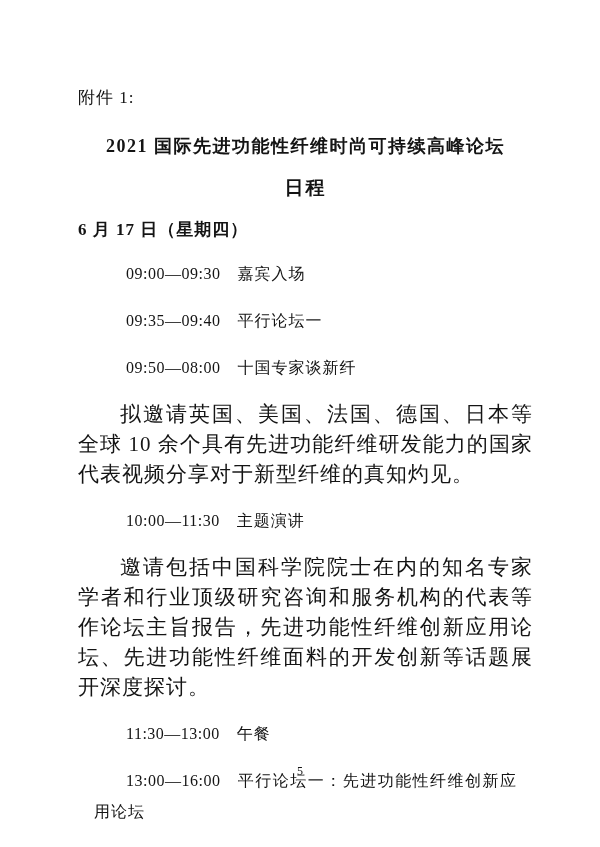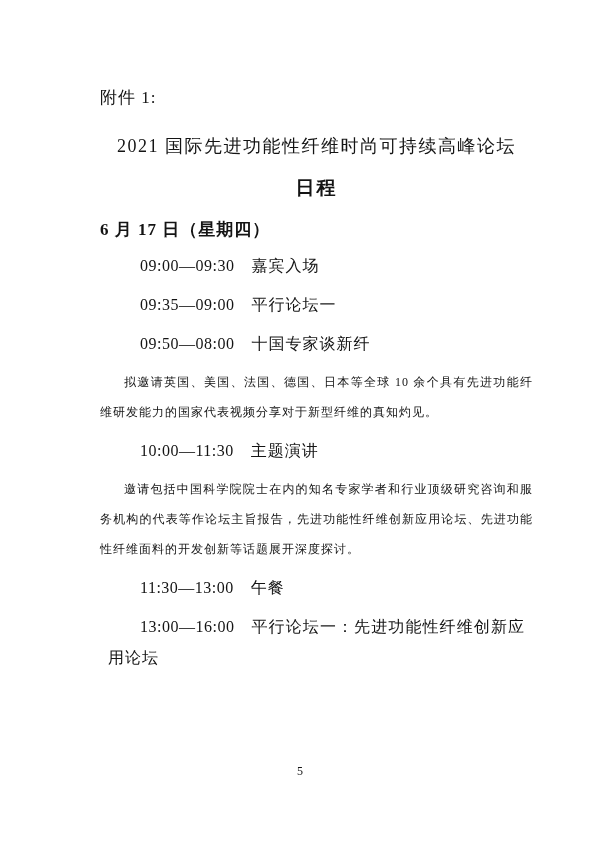--- a/index.html
+++ b/index.html
@@ -8,32 +8,32 @@
     background: #ffffff;
   }
   .page {
     position: relative;
     width: 600px;
     height: 847px;
     background: #ffffff;
     color: #141414;
     font-family: "Liberation Serif", "DejaVu Serif", serif;
     box-sizing: border-box;
-    padding: 86px 67px 0 100px;
+    padding: 86px 67px 0 78px;
     overflow: hidden;
   }
   .attachment {
     font-size: 17px;
     line-height: 24px;
     margin: 0 0 23px 0;
     letter-spacing: 1px;
   }
   .doc-title {
     font-size: 18px;
-    font-weight: normal;
+    font-weight: bold;
     text-align: center;
     line-height: 26px;
     margin: 0 0 16px 0;
     letter-spacing: 1.5px;
   }
   .doc-subtitle {
     font-size: 19px;
     font-weight: bold;
     text-align: center;
     line-height: 25px;
@@ -43,32 +43,32 @@
   .date-heading {
     font-size: 17px;
     font-weight: bold;
     line-height: 24px;
     margin: 0 0 6px 0;
     letter-spacing: 1px;
   }
   .schedule {
     font-size: 16px;
     line-height: 31px;
-    margin: 8px;
+    margin: 16px;
     text-indent: 2em;
     letter-spacing: 1px;
     text-align: justify;
   }
   .schedule .time {
     margin-right: 17px;
     letter-spacing: 0.5px;
     white-space: nowrap;
   }
   .para {
-    font-size: 12px;
+    font-size: 21px;
     line-height: 30px;
     margin: 0;
     text-indent: 2em;
     text-align: justify;
     letter-spacing: 1px;
   }
   .page-number {
     position: absolute;
     left: 0;
     right: 0;
@@ -86,21 +86,21 @@
   <p class="attachment">附件 1:</p>
 
   <h1 class="doc-title">2021 国际先进功能性纤维时尚可持续高峰论坛</h1>
 
   <h2 class="doc-subtitle">日程</h2>
 
   <p class="date-heading">6 月 17 日（星期四）</p>
 
   <p class="schedule"><span class="time">09:00—09:30</span><span>嘉宾入场</span></p>
 
-  <p class="schedule"><span class="time">09:35—09:00</span><span>平行论坛一</span></p>
+  <p class="schedule"><span class="time">09:35—09:40</span><span>平行论坛一</span></p>
 
 
 
   <p class="schedule"><span class="time">09:50—08:00</span><span>十国专家谈新纤</span></p>
 
   <p class="para">拟邀请英国、美国、法国、德国、日本等全球 10 余个具有先进功能纤维研发能力的国家代表视频分享对于新型纤维的真知灼见。</p>
 
   <p class="schedule"><span class="time">10:00—11:30</span><span>主题演讲</span></p>
 
   <p class="para">邀请包括中国科学院院士在内的知名专家学者和行业顶级研究咨询和服务机构的代表等作论坛主旨报告，先进功能性纤维创新应用论坛、先进功能性纤维面料的开发创新等话题展开深度探讨。</p>

